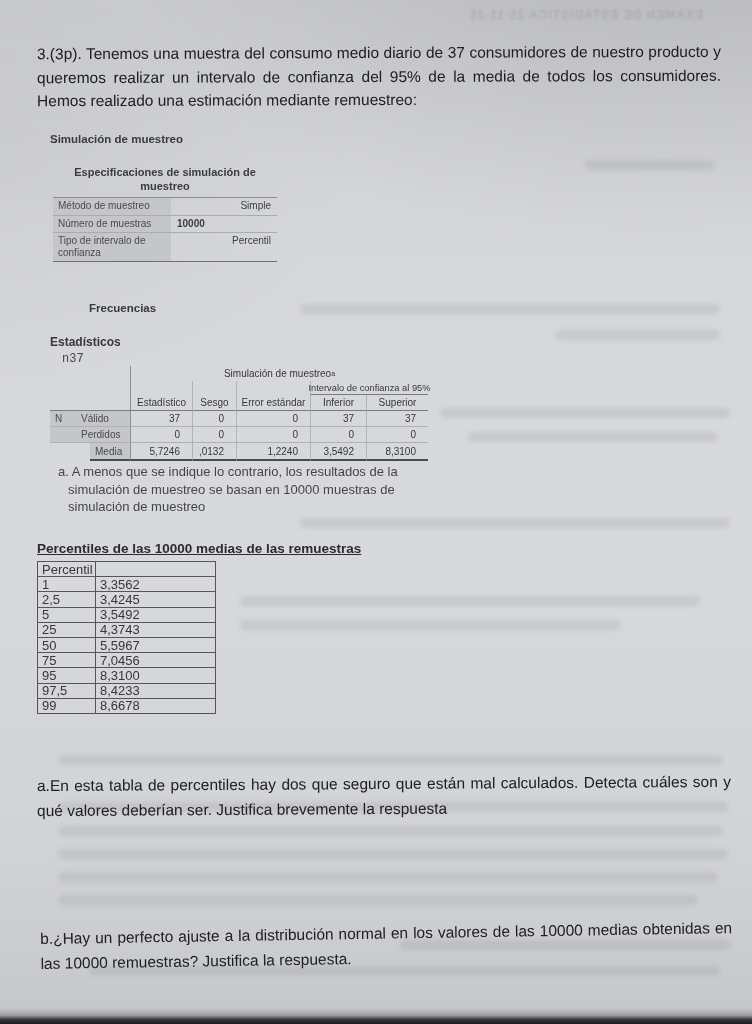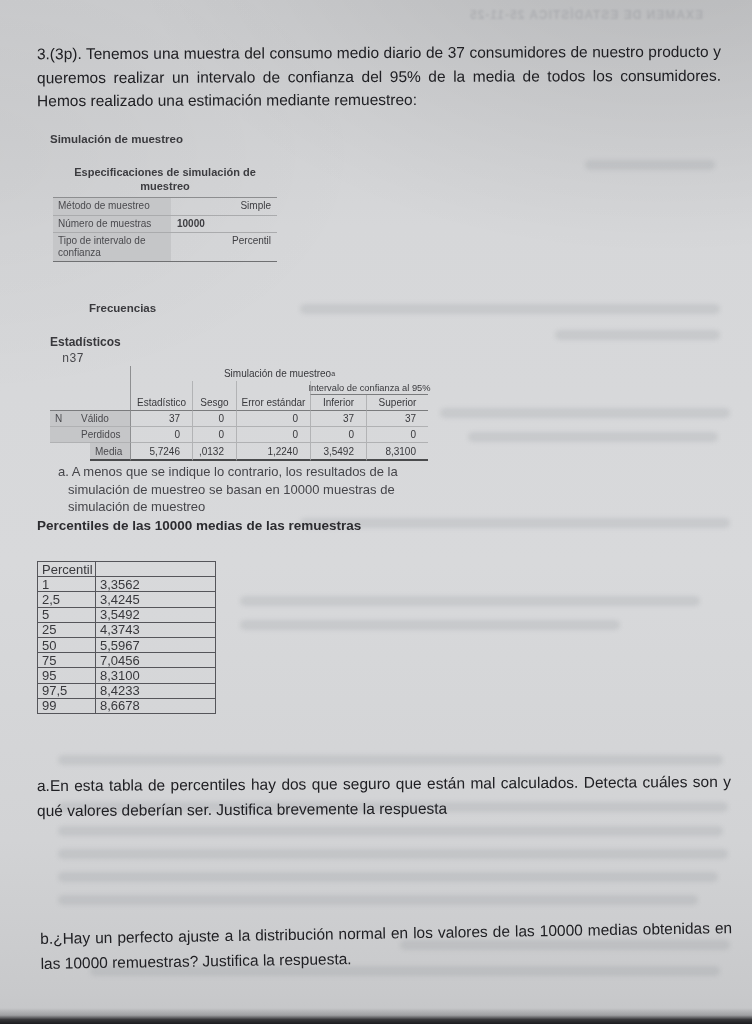--- a/index.html
+++ b/index.html
@@ -67,22 +67,22 @@
   .div-lt   { border-left:1px solid #b2b3b5; }
   .hl-dark  { border-bottom:1px solid #7a7b7d; }
   .hl-lt    { border-bottom:1px solid #b0b1b3; }
   .hl-thick { border-bottom:2px solid #4a4b4d; }
   .ci-head  { font-size:9.3px; white-space:nowrap; }
   sup { font-size:7px; line-height:0; }
   #stats-footnote { position:absolute; left:58px; top:463px; width:398px;
     font-size:13px; line-height:1.35; color:#45454a; padding-left:10px; text-indent:-10px; }
 
   
-  #pct-title { position:absolute; left:37px; top:518px; font-weight:bold; font-size:13.5px;
-    color:#2c2c30; }
+  #pct-title { position:absolute; left:37px; top:541px; font-weight:bold; font-size:13.5px;
+    color:#2c2c30; text-decoration:underline; }
   .pct-table { position:absolute; left:37px; top:561px; border-collapse:collapse;
     font-size:13px; color:#38383c; }
   .pct-table td { border:1.5px solid #55555a; height:15.2px; padding:0 0 0 4px; line-height:1; }
   .pct-table td.c1 { width:58px; }
   .pct-table td.c2 { width:120px; }
 </style>
 </head>
 <body>
 
 <div class="photo">

